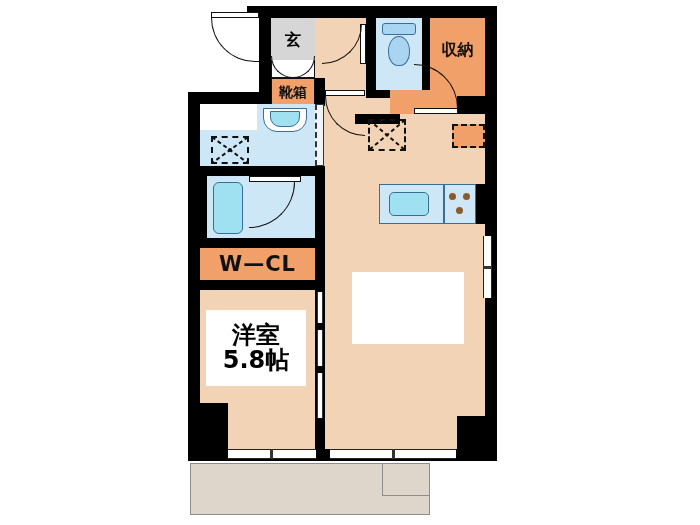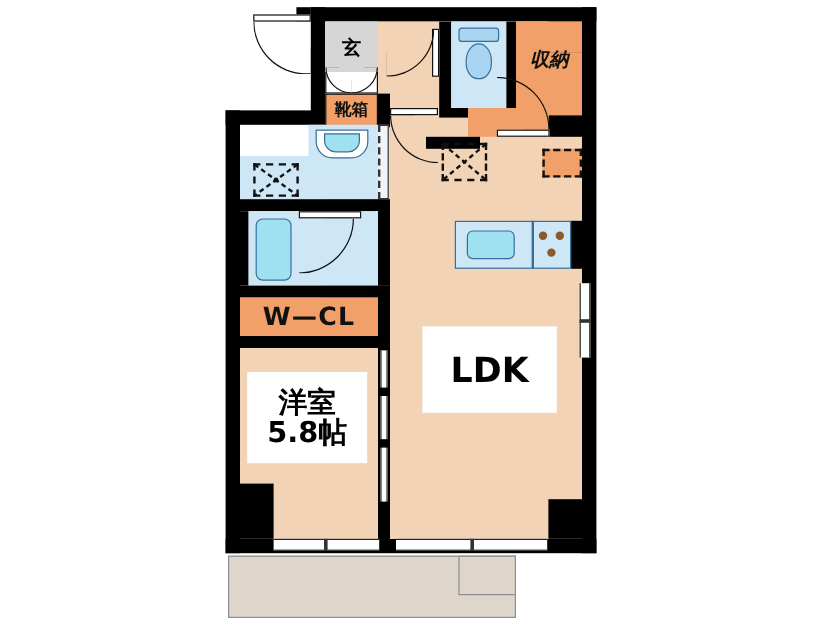--- a/index.html
+++ b/index.html
@@ -71,21 +71,21 @@
   <div class="abs fixture" style="left:382px;top:23px;width:34px;height:12px;background:#A9D5F2;"></div>
 
   <div class="abs fixture" style="left:388px;top:36px;width:22px;height:30px;background:#A9D5F2;border-radius:50% 50% 45% 45%;"></div>
 
   <div class="abs" style="left:360px;top:24px;width:6px;height:40px;background:#ffffff;border:1.2px solid #111;"></div>
   <div class="abs" style="left:322px;top:24px;width:40px;height:40px;border:1.4px solid #111;border-left:none;border-top:none;border-radius:0 0 40px 0;background:transparent;"></div>
 
   <div class="abs orange" style="left:430px;top:18px;width:55px;height:26px;"></div>
   <div class="abs orange" style="left:430px;top:18px;width:27px;height:96px;"></div>
   <div class="abs orange" style="left:430px;top:44px;width:55px;height:52px;"></div>
-  <div class="abs lbl" style="left:430px;top:38px;width:55px;height:24px;font-size:16px;font-weight:700;color:#111;background:transparent;font-style:italic;">収納</div>
+  <div class="abs lbl" style="left:430px;top:38px;width:55px;height:24px;font-size:16px;font-weight:700;color:#111;background:transparent;">収納</div>
   <div class="abs orange" style="left:390px;top:90px;width:67px;height:24px;"></div>
 
   <div class="abs" style="left:414px;top:108px;width:44px;height:6px;background:#ffffff;border:1.2px solid #111;"></div>
   <div class="abs" style="left:414px;top:64px;width:44px;height:44px;border:1.4px solid #111;border-bottom:none;border-left:none;border-radius:0 44px 0 0;background:transparent;"></div>
 
   <div class="abs" style="left:325px;top:90px;width:40px;height:6px;background:#ffffff;border:1.2px solid #111;"></div>
   <div class="abs" style="left:325px;top:96px;width:40px;height:40px;border:1.4px solid #111;border-top:none;border-right:none;border-radius:0 0 0 40px;background:transparent;"></div>
 
   <div class="abs wall" style="left:355px;top:114px;width:45px;height:10px;"></div>
   <div class="abs dash" style="left:368px;top:119px;width:38px;height:32px;"></div>
@@ -161,16 +161,15 @@
   <div class="abs wall" style="left:316px;top:323px;width:8px;height:7px;"></div>
   <div class="abs wall" style="left:316px;top:366px;width:8px;height:7px;"></div>
   <div class="abs wall" style="left:316px;top:418px;width:9px;height:31px;"></div>
 
   <div class="abs winline" style="left:228px;top:449px;width:88px;height:10px;"></div>
   <div class="abs" style="left:270px;top:449px;width:3px;height:10px;background:#333;"></div>
   <div class="abs winline" style="left:330px;top:449px;width:126px;height:10px;"></div>
   <div class="abs" style="left:392px;top:449px;width:3px;height:10px;background:#333;"></div>
 
   <div class="abs lbl wlabel" style="left:352px;top:272px;width:112px;height:72px;flex-direction:column;font-size:29px;">
-    <span>LDK</span>
   </div>
 
 </div>
 
 </body></html>

